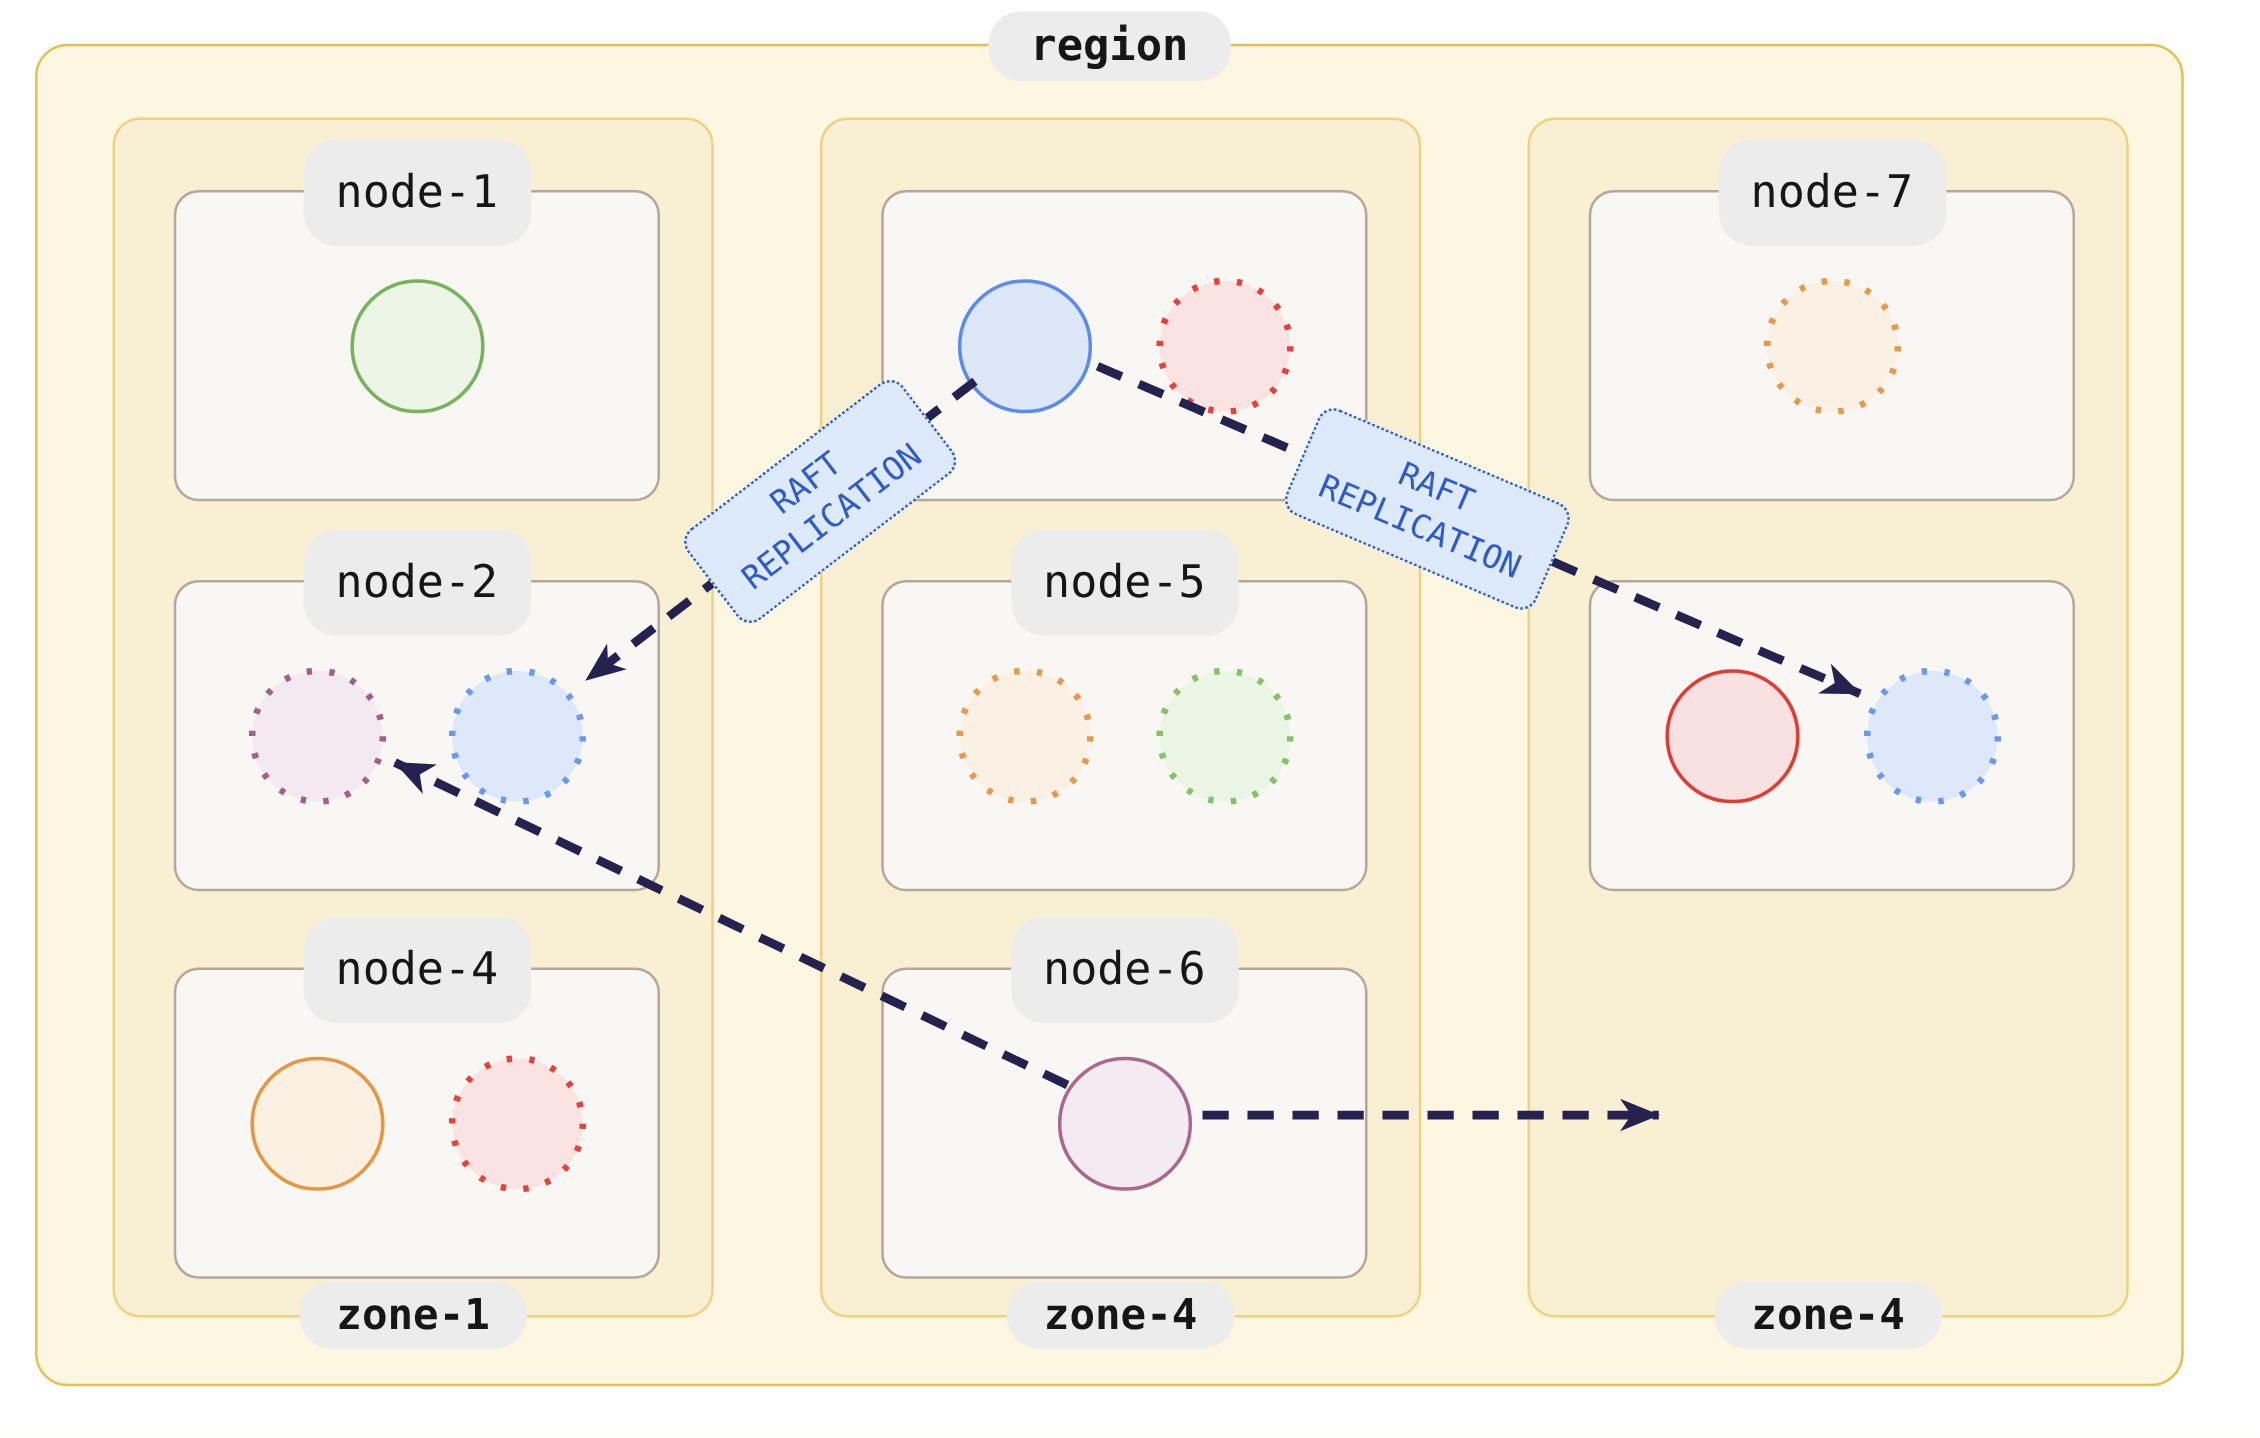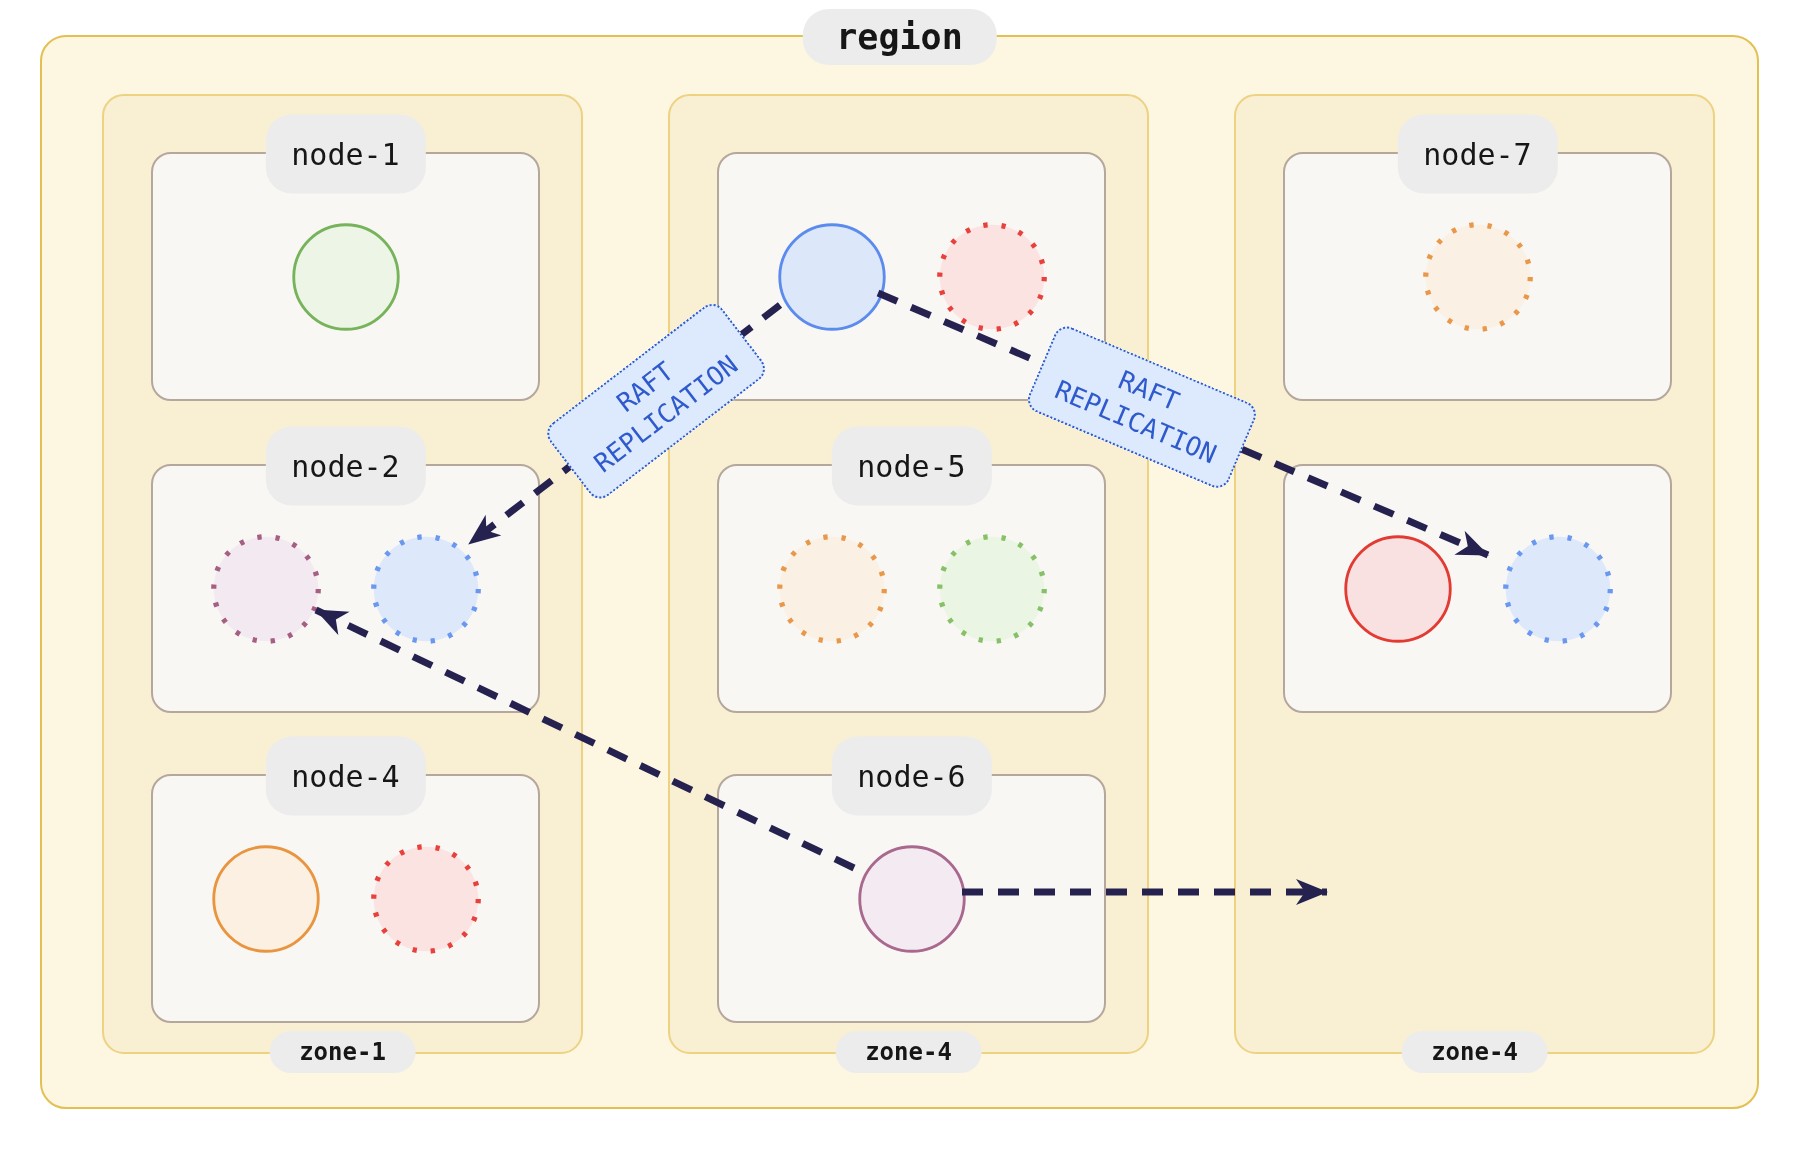--- a/index.html
+++ b/index.html
@@ -2,21 +2,21 @@
 <html><head>
 <meta charset="utf-8">
 <style>
   html,body{margin:0;padding:0;background:#ffffff;}
   .stage{
     position:relative;width:1808px;height:1150px;background:#ffffff;overflow:hidden;
     font-family:"DejaVu Sans Mono","Liberation Mono",monospace;
   }
   
   .region{
-    position:absolute;left:40px;top:35px;width:1715px;height:1070px;
+    position:absolute;left:28px;top:35px;width:1715px;height:1070px;
     background:#fdf6e1;border:2.5px solid #e3c052;border-radius:26px;
   }
   
   .zone{
     position:absolute;top:57px;width:477px;height:956px;
     background:#f9efd3;border:2px solid #edd282;border-radius:22px;
   }
   .zone.z1{left:60px}.zone.z2{left:626px}.zone.z3{left:1192px}
   
   .node{
@@ -25,25 +25,25 @@
     display:flex;align-items:center;justify-content:center;gap:46px;
   }
   .node.r1{top:56px}.node.r2{top:368px}.node.r3{top:678px}
   
   .pill{
     position:absolute;background:#ececec;border-radius:26px;
     color:#161616;white-space:nowrap;z-index:5;
   }
   .node-pill{
     left:50%;top:0;transform:translate(-50%,-50%);
-    font-size:30px;padding:22px 26px;
+    font-size:36px;padding:22px 26px;
   }
   .zone-pill{
     left:50%;top:100%;transform:translate(-50%,-50%);
-    font-size:24px;font-weight:bold;padding:7px 30px;
+    font-size:34px;font-weight:bold;padding:7px 30px;
   }
   .region-pill{
     left:50%;top:0;transform:translate(-50%,-50%);
     font-size:35px;font-weight:bold;padding:8px 34px;
   }
   
   .circle{display:block;width:114px;height:114px;}
   .circle svg{display:block;width:114px;height:114px;}
   .circle circle{stroke-width:3;}
   .circle.dotted circle{stroke-width:5.5;stroke-dasharray:4.5 14.7;stroke-linecap:butt;}

